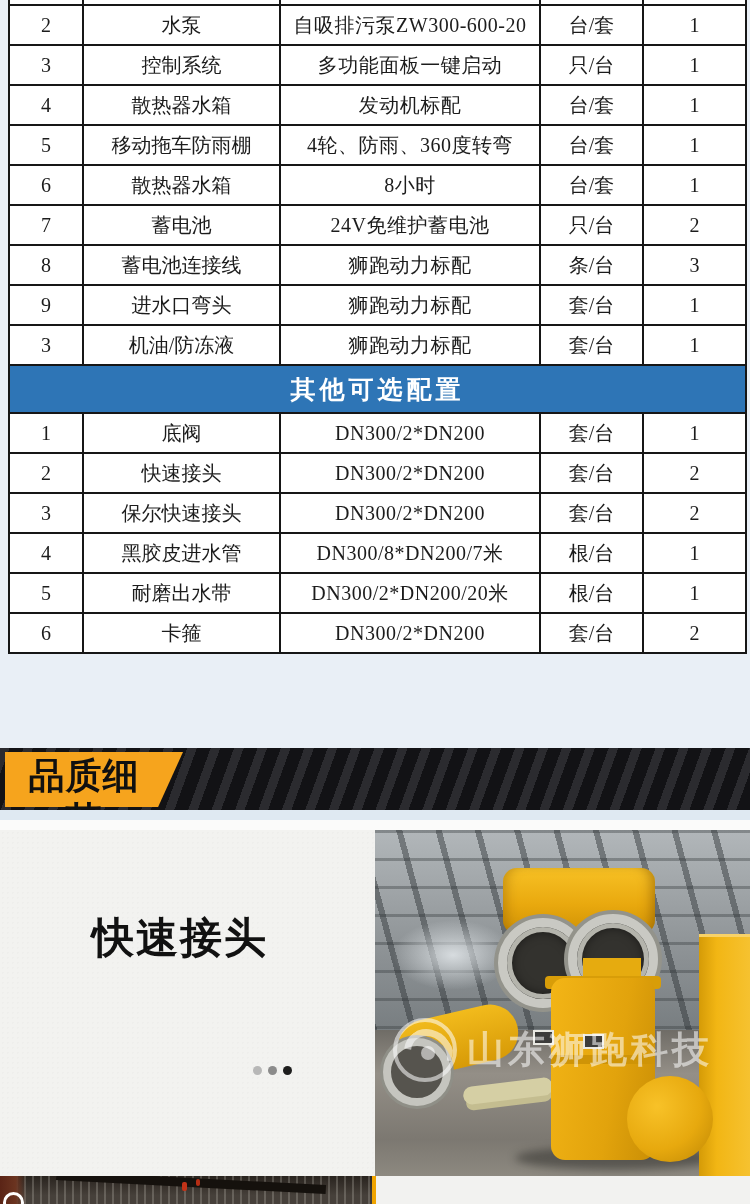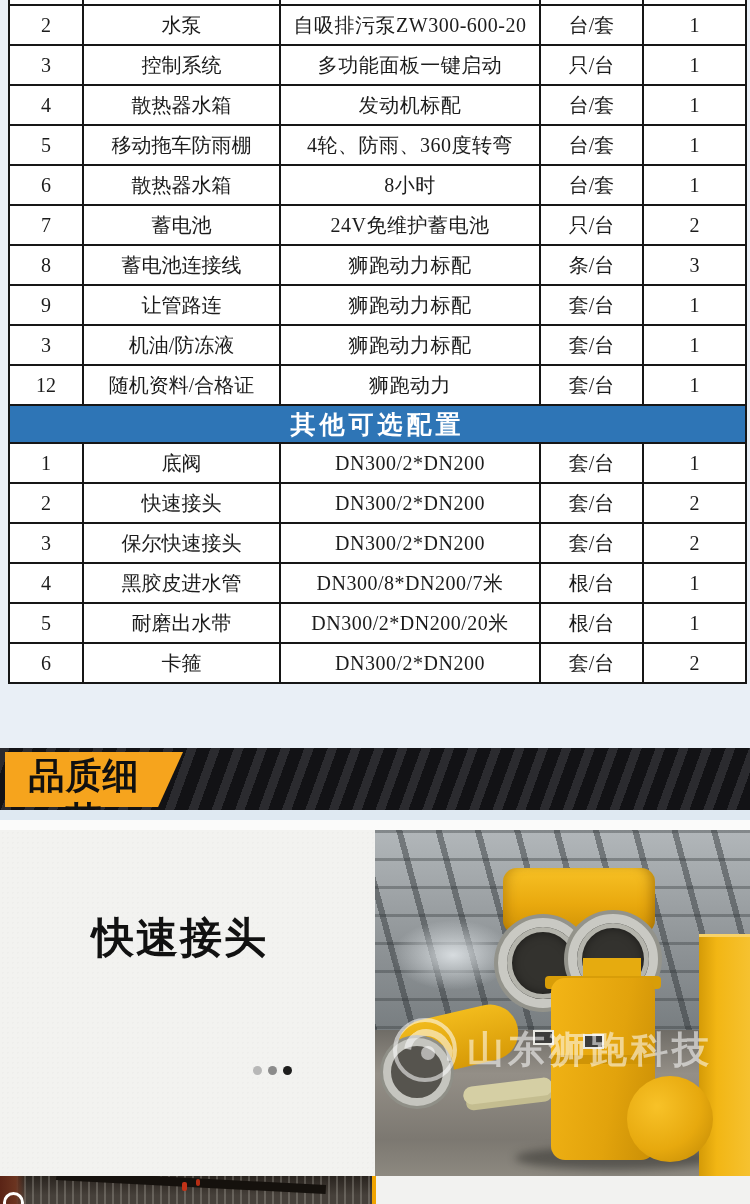--- a/index.html
+++ b/index.html
@@ -7,21 +7,21 @@
   .stage{position:relative;width:750px;height:1204px;margin:0 auto;background:#e9eff6;overflow:hidden;}
 
   
   .table-wrap{position:absolute;left:8px;top:-3px;width:737px;}
   table.spec{border-collapse:collapse;width:737px;table-layout:fixed;}
   table.spec td{border:2px solid #161616;background:#fff;text-align:center;vertical-align:middle;
     font-family:"Liberation Serif","DejaVu Serif",serif;color:#1c1c1c;font-size:20px;padding:0;}
   tr.row{height:40px;}
   tr.sliver{height:7px;}
   td.c-spec{font-size:19px;letter-spacing:0.5px;}
-  tr.hdr{height:38px;}
+  tr.hdr{height:48px;}
   tr.hdr td{background:#2e75b6;color:#ffffff;font-size:25px;letter-spacing:4px;font-weight:bold;}
 
   
   .banner{position:absolute;left:0;top:748px;width:750px;height:62px;background:#141417;
     background-image:repeating-linear-gradient(110deg,#2b2b2f 0 9px,#121215 9px 22px);}
   .banner-label{position:absolute;left:5px;top:4px;width:178px;height:55px;background:#f6a41d;
     clip-path:polygon(0 0,100% 0,86% 100%,0 100%);}
   .banner-cn{position:absolute;left:14px;top:6px;width:140px;text-align:center;
     font-size:36px;font-weight:bold;color:#101010;letter-spacing:1px;line-height:44px;}
   .banner-en{position:absolute;left:190px;bottom:13px;color:#fff;font-weight:bold;
@@ -171,36 +171,29 @@
         </tr>
         <tr class="row">
           <td>8</td>
           <td>蓄电池连接线</td>
           <td class="c-spec">狮跑动力标配</td>
           <td>条/台</td>
           <td>3</td>
         </tr>
         <tr class="row">
           <td>9</td>
-          <td>让管路连</td>
+          <td>进水口弯头</td>
           <td class="c-spec">狮跑动力标配</td>
           <td>套/台</td>
           <td>1</td>
         </tr>
         <tr class="row">
           <td>3</td>
           <td>机油/防冻液</td>
           <td class="c-spec">狮跑动力标配</td>
-          <td>套/台</td>
-          <td>1</td>
-        </tr>
-        <tr class="row">
-          <td>12</td>
-          <td>随机资料/合格证</td>
-          <td class="c-spec">狮跑动力</td>
           <td>套/台</td>
           <td>1</td>
         </tr>
         <tr class="hdr">
           <td colspan="5">其他可选配置</td>
         </tr>
         <tr class="row">
           <td>1</td>
           <td>底阀</td>
           <td class="c-spec">DN300/2*DN200</td>

